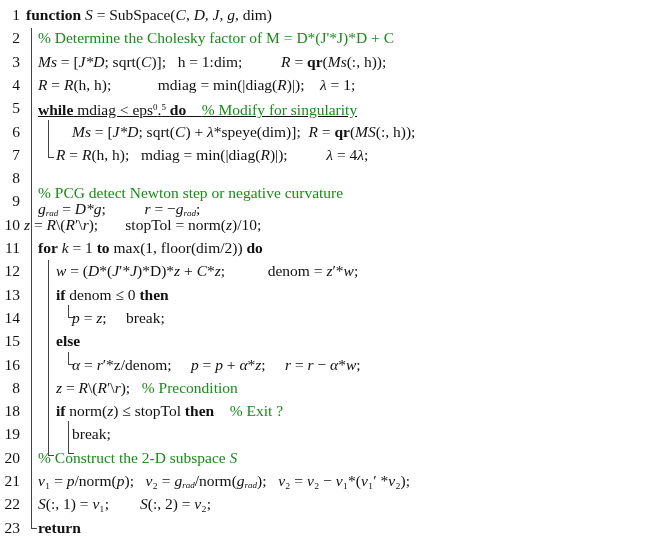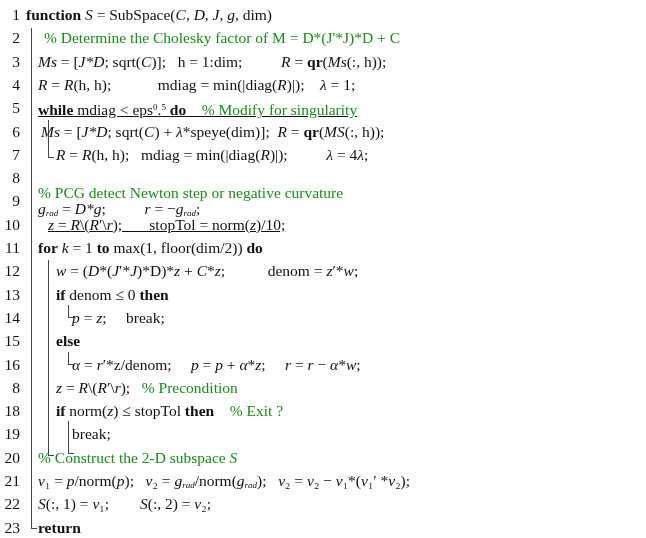--- a/index.html
+++ b/index.html
@@ -28,29 +28,29 @@
   <div class="vbar" style="left:48px;top:260px;height:195px;"></div>
   <div class="hbar" style="left:48px;top:455px;width:6px;"></div>
   <div class="vbar" style="left:68px;top:305px;height:12px;"></div>
   <div class="hbar" style="left:68px;top:317px;width:6px;"></div>
   <div class="vbar" style="left:68px;top:352px;height:12px;"></div>
   <div class="hbar" style="left:68px;top:364px;width:6px;"></div>
   <div class="vbar" style="left:68px;top:421px;height:32px;"></div>
   <div class="hbar" style="left:68px;top:453px;width:6px;"></div>
   <div id="lines">
       <div class="line" style="top: 3px;"><span class="num">1</span><span class="code" style="left: 26px;"><span class="kw">function</span> <span class="it">S</span> = SubSpace(<span class="it">C, D, J, g,</span> dim)</span></div>
-      <div class="line" style="top: 26.3px;"><span class="num">2</span><span class="code" style="left: 44px;"><span class="cm">% Determine the Cholesky factor of M = D*(J'*J)*D + C</span></span></div>
+      <div class="line" style="top: 26.3px;"><span class="num">2</span><span class="code" style="left: 38px;"><span class="cm">% Determine the Cholesky factor of M = D*(J'*J)*D + C</span></span></div>
       <div class="line" style="top: 49.6px;"><span class="num">3</span><span class="code" style="left: 38px;"><span class="it">Ms</span> = [<span class="it">J*D</span>; sqrt(<span class="it">C</span>)];   h = 1:dim;          <span class="it">R</span> = <b>qr</b>(<span class="it">Ms</span>(:, h));</span></div>
       <div class="line" style="top: 72.9px;"><span class="num">4</span><span class="code" style="left: 38px;"><span class="it">R</span> = <span class="it">R</span>(h, h);            mdiag = min(|diag(<span class="it">R</span>)|);    <span class="it">λ</span> = 1;</span></div>
       <div class="line" style="top: 96.2px;"><span class="num">5</span><span class="code" style="left: 38px; text-decoration: underline;"><span class="kw">while</span> mdiag &lt; eps<sup>0</sup>.<sup>5</sup> <span class="kw">do</span>    <span class="cm">% Modify for singularity</span></span></div>
-      <div class="line" style="top: 119.5px;"><span class="num">6</span><span class="code" style="left: 41px; text-align: center;"><span class="it">Ms</span> = [<span class="it">J*D</span>; sqrt(<span class="it">C</span>) + <span class="it">λ</span>*speye(dim)];  <span class="it">R</span> = <b>qr</b>(<span class="it">MS</span>(:, h));</span></div>
+      <div class="line" style="top: 119.5px;"><span class="num">6</span><span class="code" style="left: 72px; text-align: center;"><span class="it">Ms</span> = [<span class="it">J*D</span>; sqrt(<span class="it">C</span>) + <span class="it">λ</span>*speye(dim)];  <span class="it">R</span> = <b>qr</b>(<span class="it">MS</span>(:, h));</span></div>
       <div class="line" style="top: 142.8px;"><span class="num">7</span><span class="code" style="left: 56px;"><span class="it">R</span> = <span class="it">R</span>(h, h);   mdiag = min(|diag(<span class="it">R</span>)|);          <span class="it">λ</span> = 4<span class="it">λ</span>;</span></div>
       <div class="line" style="top: 166.1px;"><span class="num">8</span><span class="code" style="left: 38px; margin-top: 15px;"><span class="cm">% PCG detect Newton step or negative curvature</span></span></div>
       <div class="line" style="top: 189.4px;"><span class="num">9</span><span class="code" style="left: 38px; margin-top: 8px;"><span class="it">g<sub>rad</sub></span> = <span class="it">D*g</span>;          <span class="it">r</span> = −<span class="it">g<sub>rad</sub></span>;</span></div>
-      <div class="line" style="top: 212.7px;"><span class="num">10</span><span class="code" style="left: 48px; text-decoration: underline;"><span class="it">z</span> = <span class="it">R</span>\(<span class="it">R</span>′\<span class="it">r</span>);       stopTol = norm(<span class="it">z</span>)/10;</span></div>
+      <div class="line" style="top: 212.7px;"><span class="num">10</span><span class="code" style="left: 24px;"><span class="it">z</span> = <span class="it">R</span>\(<span class="it">R</span>′\<span class="it">r</span>);       stopTol = norm(<span class="it">z</span>)/10;</span></div>
       <div class="line" style="top: 236px;"><span class="num">11</span><span class="code" style="left: 38px;"><span class="kw">for</span> <span class="it">k</span> = 1 <span class="kw">to</span> max(1, floor(dim/2)) <span class="kw">do</span></span></div>
       <div class="line" style="top: 259.3px;"><span class="num">12</span><span class="code" style="left: 56px;"><span class="it">w</span> = (<span class="it">D</span>*(<span class="it">J</span>′*<span class="it">J</span>)*D)*<span class="it">z</span> + <span class="it">C</span>*<span class="it">z</span>;           denom = <span class="it">z</span>′*<span class="it">w</span>;</span></div>
       <div class="line" style="top: 282.6px;"><span class="num">13</span><span class="code" style="left: 56px;"><span class="kw">if</span> denom ≤ 0 <span class="kw">then</span></span></div>
       <div class="line" style="top: 305.9px;"><span class="num">14</span><span class="code" style="left: 72px;"><span class="it">p</span> = <span class="it">z</span>;     break;</span></div>
       <div class="line" style="top: 329.2px;"><span class="num">15</span><span class="code" style="left: 56px;"><span class="kw">else</span></span></div>
       <div class="line" style="top: 352.5px;"><span class="num">16</span><span class="code" style="left: 72px;"><span class="it">α</span> = <span class="it">r</span>′*z/denom;     <span class="it">p</span> = <span class="it">p</span> + <span class="it">α</span>*<span class="it">z</span>;     <span class="it">r</span> = <span class="it">r</span> − <span class="it">α</span>*<span class="it">w</span>;</span></div>
       <div class="line" style="top: 375.8px;"><span class="num">8</span><span class="code" style="left: 56px;"><span class="it">z</span> = <span class="it">R</span>\(<span class="it">R</span>′\<span class="it">r</span>);   <span class="cm">% Precondition</span></span></div>
       <div class="line" style="top: 399.1px;"><span class="num">18</span><span class="code" style="left: 56px;"><span class="kw">if</span> norm(<span class="it">z</span>) ≤ stopTol <span class="kw">then</span>    <span class="cm">% Exit ?</span></span></div>
       <div class="line" style="top: 422.4px;"><span class="num">19</span><span class="code" style="left: 72px;">break;</span></div>
       <div class="line" style="top: 445.7px;"><span class="num">20</span><span class="code" style="left: 38px;"><span class="cm">% Construct the 2-D subspace <span class="it">S</span></span></span></div>

